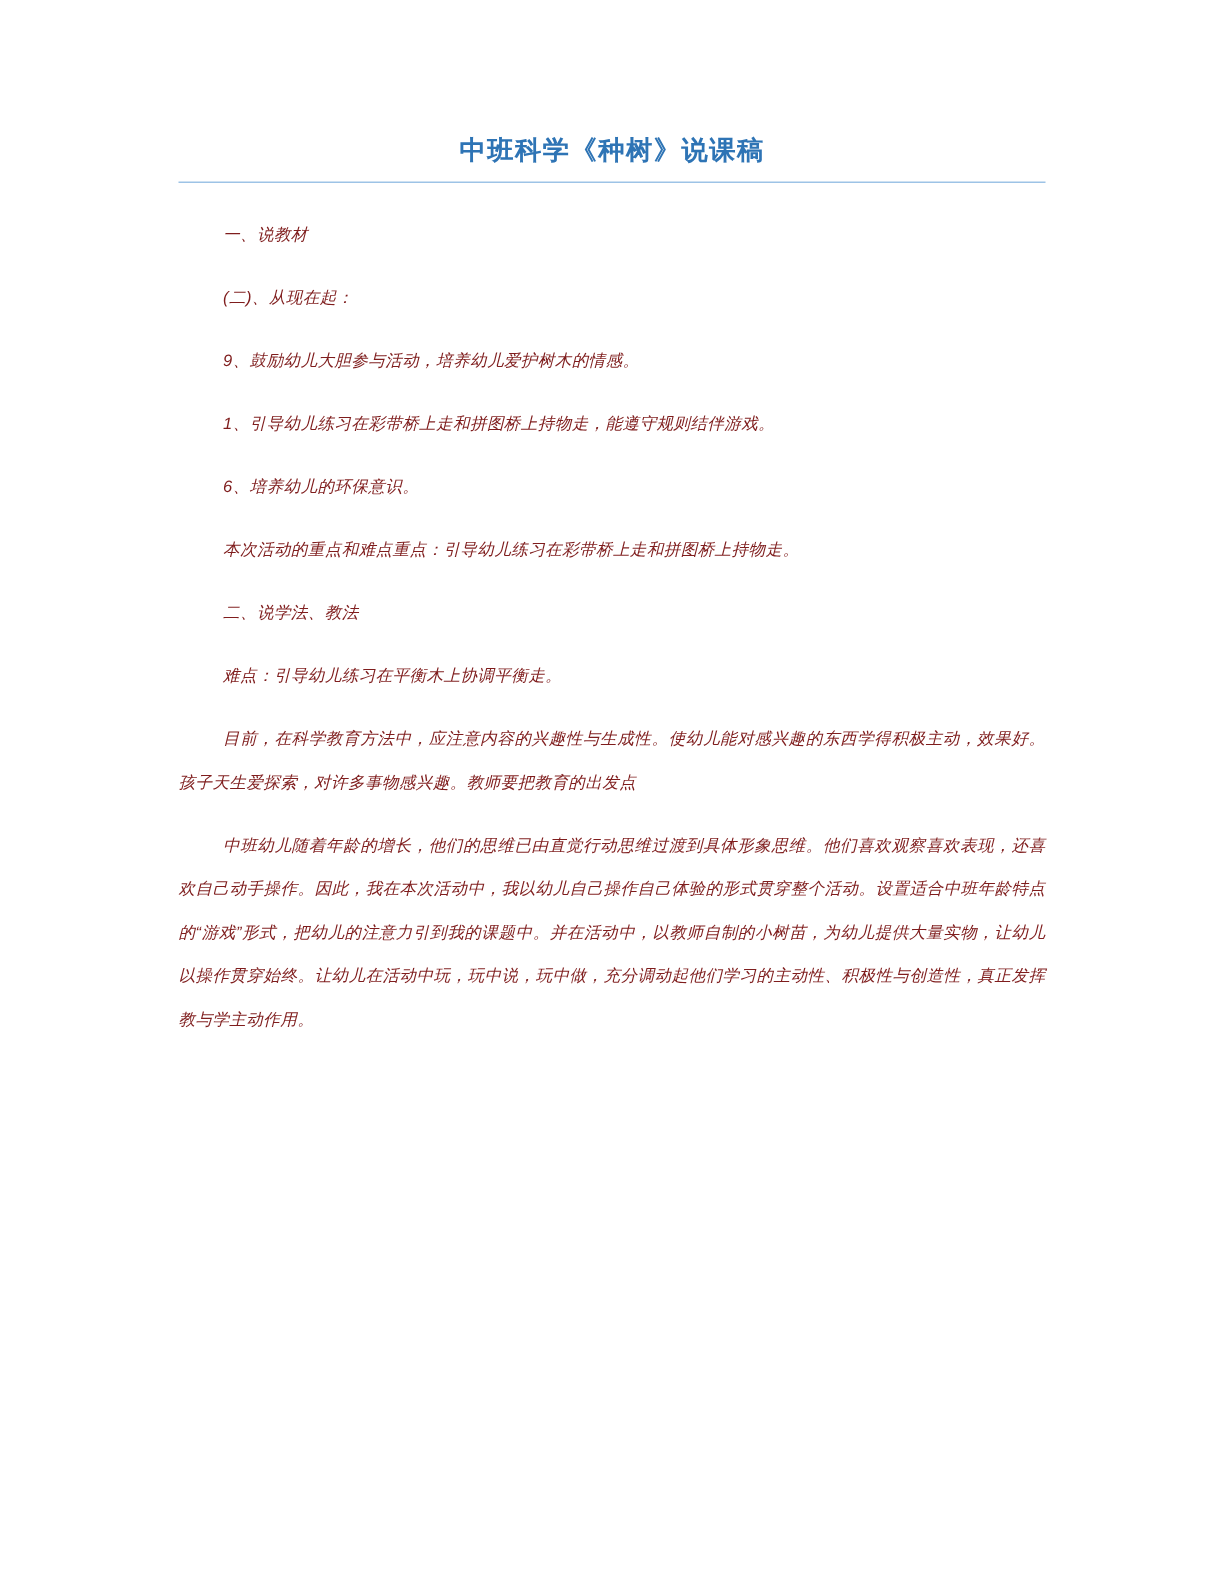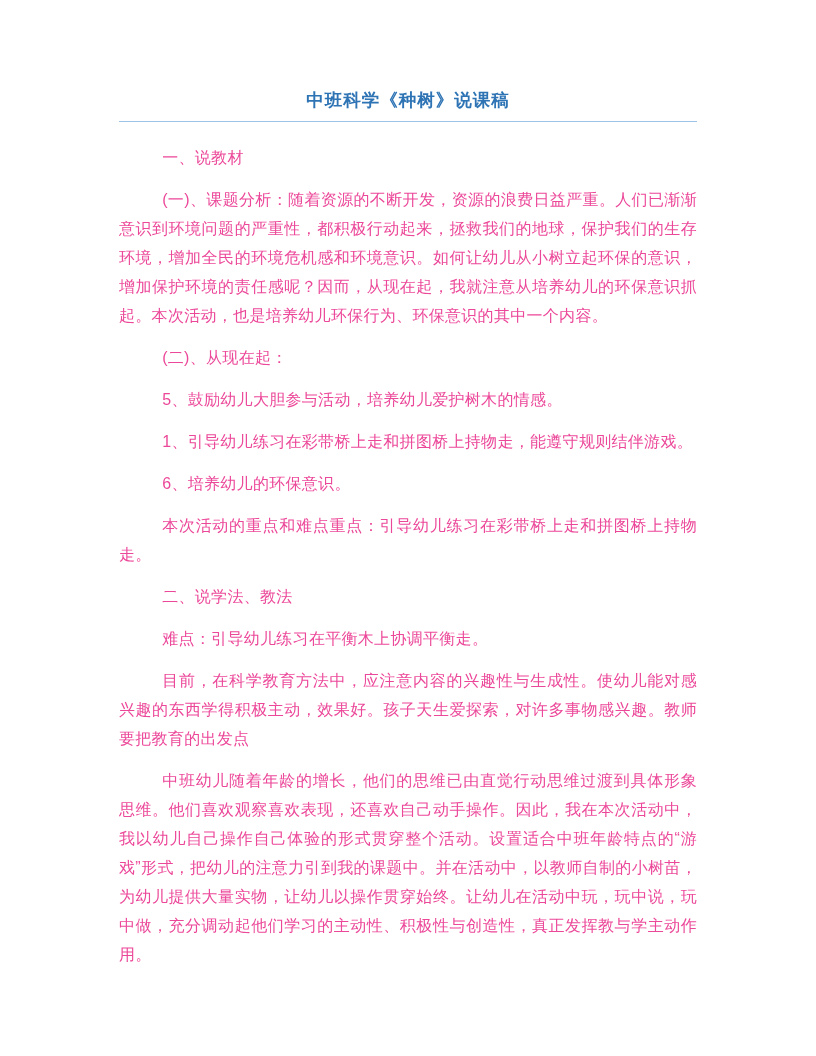--- a/index.html
+++ b/index.html
@@ -30,42 +30,42 @@
     line-height: 24px;
   }
   .title-divider {
     border: none;
     border-bottom: 1px solid #9dc3e6;
     height: 0;
     margin: 0 0 21px 0;
   }
   .doc-body p {
     margin: 0 0 13px 0;
-    color: #ec4899;
-    font-size: 16px;
+    color: #7f1d1d;
+    font-size: 11px;
     line-height: 29px;
     text-align: justify;
     text-indent: 2.7em;
     letter-spacing: 0.3px;
+    font-style: italic;
   }
 </style>
 </head>
 <body>
 
 <div class="page">
 
   <h1 class="doc-title">中班科学《种树》说课稿</h1>
 
   <div class="title-divider"></div>
 
   <div class="doc-body">
     <p>一、说教材</p>
-    <p>(一)、课题分析：随着资源的不断开发，资源的浪费日益严重。人们已渐渐意识到环境问题的严重性，都积极行动起来，拯救我们的地球，保护我们的生存环境，增加全民的环境危机感和环境意识。如何让幼儿从小树立起环保的意识，增加保护环境的责任感呢？因而，从现在起，我就注意从培养幼儿的环保意识抓起。本次活动，也是培养幼儿环保行为、环保意识的其中一个内容。</p>
     <p>(二)、从现在起：</p>
-    <p>5、鼓励幼儿大胆参与活动，培养幼儿爱护树木的情感。</p>
+    <p>9、鼓励幼儿大胆参与活动，培养幼儿爱护树木的情感。</p>
     <p>1、引导幼儿练习在彩带桥上走和拼图桥上持物走，能遵守规则结伴游戏。</p>
     <p>6、培养幼儿的环保意识。</p>
     <p>本次活动的重点和难点重点：引导幼儿练习在彩带桥上走和拼图桥上持物走。</p>
     <p>二、说学法、教法</p>
     <p>难点：引导幼儿练习在平衡木上协调平衡走。</p>
     <p>目前，在科学教育方法中，应注意内容的兴趣性与生成性。使幼儿能对感兴趣的东西学得积极主动，效果好。孩子天生爱探索，对许多事物感兴趣。教师要把教育的出发点</p>
     <p>中班幼儿随着年龄的增长，他们的思维已由直觉行动思维过渡到具体形象思维。他们喜欢观察喜欢表现，还喜欢自己动手操作。因此，我在本次活动中，我以幼儿自己操作自己体验的形式贯穿整个活动。设置适合中班年龄特点的“游戏”形式，把幼儿的注意力引到我的课题中。并在活动中，以教师自制的小树苗，为幼儿提供大量实物，让幼儿以操作贯穿始终。让幼儿在活动中玩，玩中说，玩中做，充分调动起他们学习的主动性、积极性与创造性，真正发挥教与学主动作用。</p>
   </div>
 
 </div>

